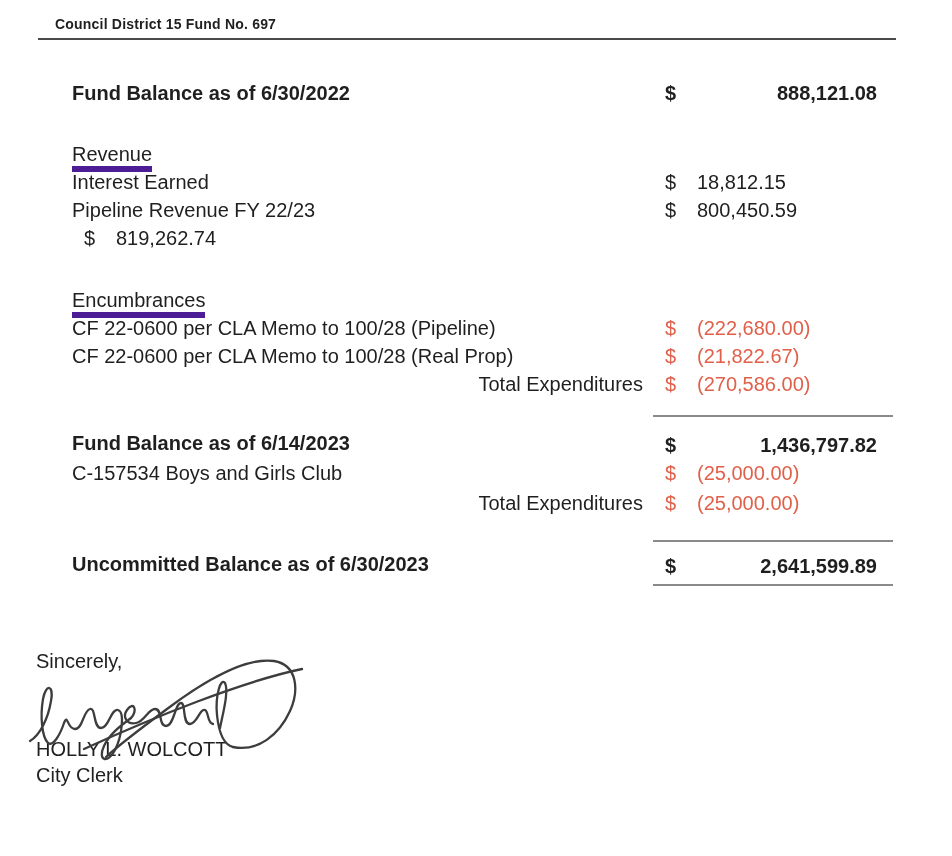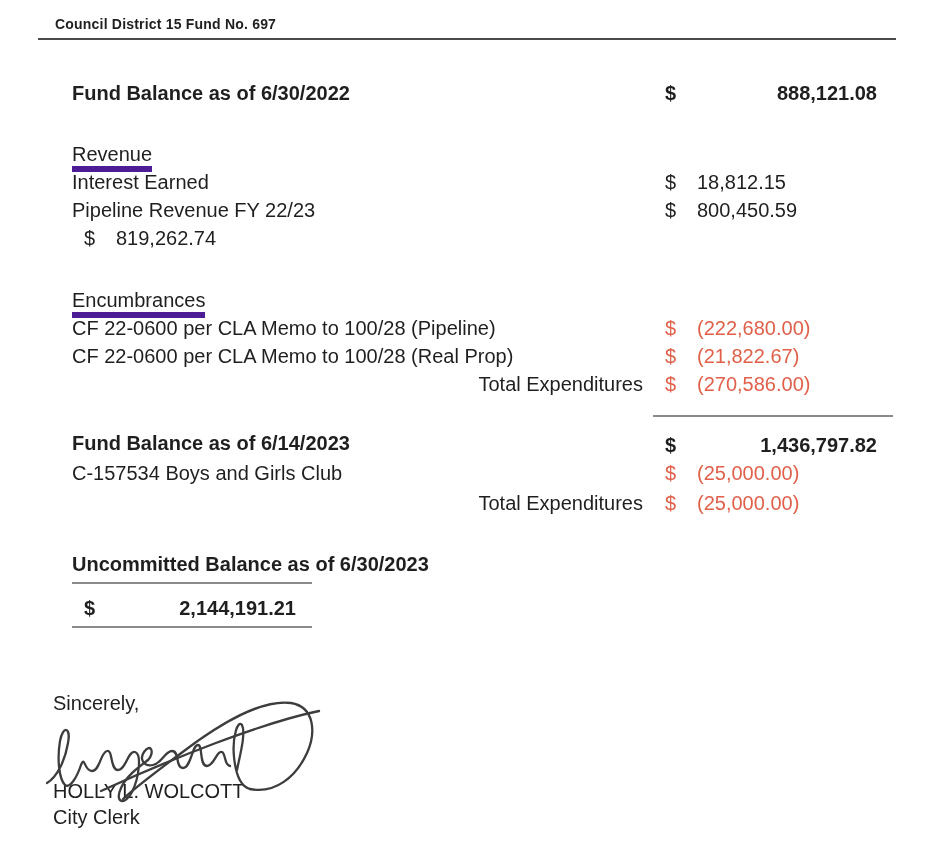--- a/index.html
+++ b/index.html
@@ -46,29 +46,29 @@
   
   .row-opening{margin-top:39px;}
   .heading-revenue{margin-top:33px;}
   .heading-expenditures{margin-top:34px;}
   .row-balance-2023{margin-top:17px;}
   .row-balance-2023 .label-cell,
   .row-balance-2023 .amt{padding-top:14px;}
   .row-balance-2023 .amt{border-top:2px solid #8a8a8a;}
   .heading-encumbrances{margin-top:33px;}
   .row-total-enc{margin-top:2px;}
-  .row-uncommitted{margin-top:23px;flex-direction:column;}
+  .row-uncommitted{margin-top:23px;}
   .row-uncommitted .label-cell,
   .row-uncommitted .amt{padding-top:10px;padding-bottom:4px;}
   .row-uncommitted .amt{
     border-top:2px solid #8a8a8a;
     border-bottom:2px solid #8a8a8a;
   }
   .closing-block{
-    margin:61px 0 0 53px;
+    margin:61px 0 0 36px;
     position:relative;
   }
   .salutation{line-height:28px;}
   .signer-name{margin-top:61px;line-height:26px;}
   .signer-title{line-height:26px;}
   .signature-svg{
     position:absolute;
     left:-12px;
     top:6px;
     pointer-events:none;
@@ -165,21 +165,21 @@
     <div class="amt neg">
       <span class="cur">$</span>
       <span class="val">(25,000.00)</span>
     </div>
   </div>
 
   <div class="row row-uncommitted bold">
     <div class="label-cell">Uncommitted Balance as of 6/30/2023</div>
     <div class="amt">
       <span class="cur">$</span>
-      <span class="val right">2,144,191.21</span>
+      <span class="val right">2,641,599.89</span>
     </div>
   </div>
 
 </div>
 
 <div class="closing-block">
   <div class="salutation">Sincerely,</div>
   <svg class="signature-svg" width="300" height="112" viewBox="0 0 300 112" aria-hidden="true">
     <path d="M6,88 C16,82 24,66 27,48 C30,32 22,30 19,46 C16,64 18,84 24,90 C29,94 36,82 40,70 C44,60 43,76 51,76 C59,76 59,58 66,56 C72,54 69,75 77,75 C85,75 87,55 94,57 C101,59 98,83 91,97 C84,111 73,108 80,93 C86,80 98,72 107,65"></path>
     <path d="M107,65 C114,58 110,47 103,57 C98,64 103,72 112,70 C121,68 124,56 131,56 C139,56 134,73 142,73 C150,73 151,50 157,50 C162,50 158,71 166,71 C173,71 176,55 181,57 C185,59 183,70 189,71"></path>

